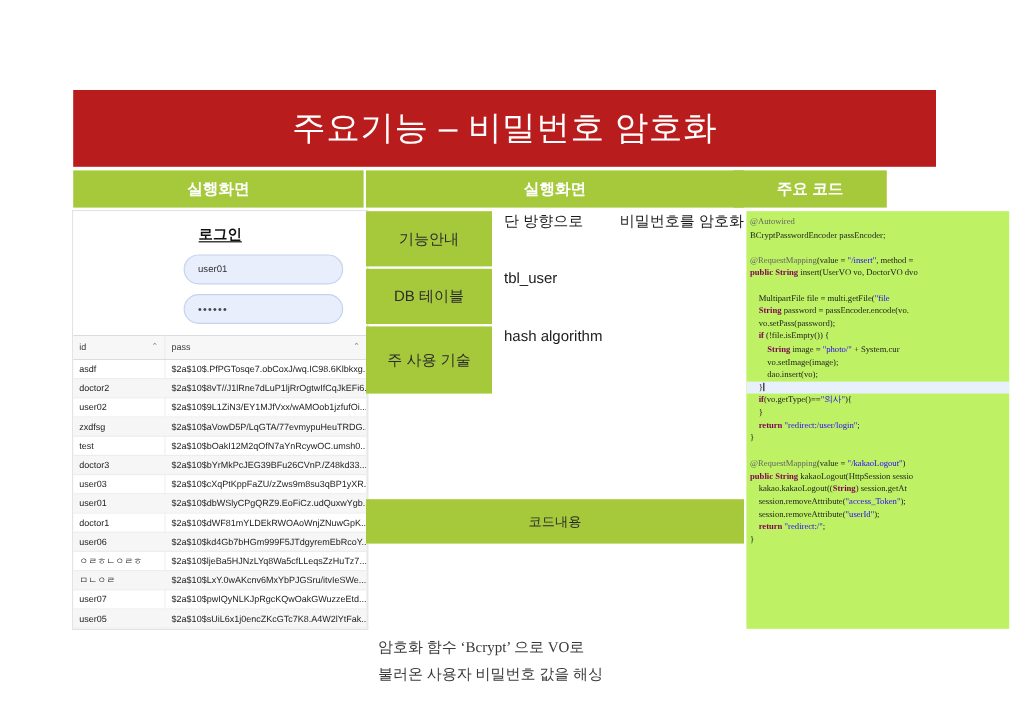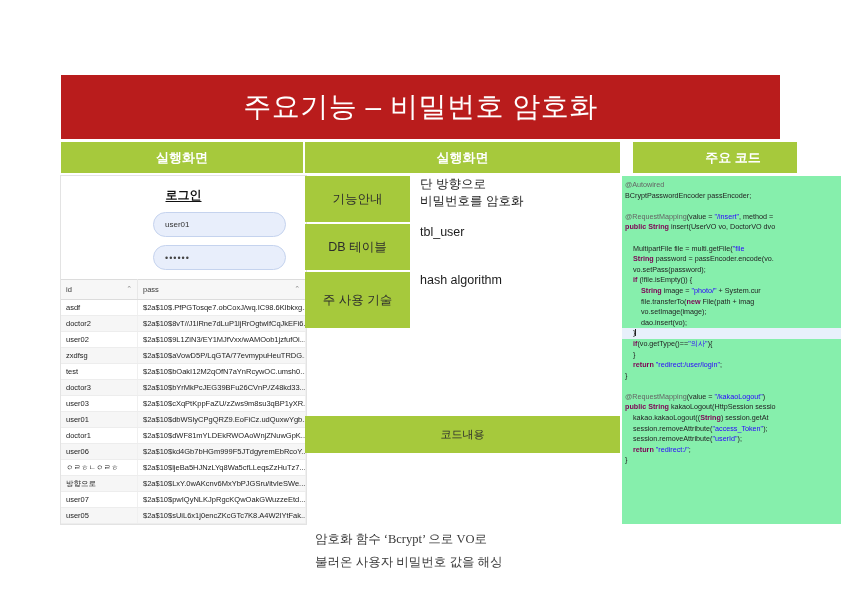--- a/index.html
+++ b/index.html
@@ -56,21 +56,21 @@
     justify-content: center;
   }
   .colhead span {
     color: #ffffff;
     font-size: 13px;
     font-weight: bold;
     white-space: nowrap;
   }
   #colhead-left   { left: 0;     width: 242px; }
   #colhead-mid    { left: 244px; width: 315px; }
-  #colhead-right  { left: 572px; width: 128px; padding-left: 36px; }
+  #colhead-right  { left: 550px; width: 128px; }
 
   
   #left-panel {
     position: absolute;
     left: 0;
     top: 101px;
     width: 245px;
     height: 348px;
     background: #ffffff;
     box-shadow: 0 0 0 1px #e3e3e3;
@@ -169,22 +169,21 @@
     align-items: center;
     justify-content: center;
     box-sizing: border-box;
     text-align: center;
     white-space: nowrap;
   }
   .feat-value {
     flex: 1;
     background: #ffffff;
     display: flex;
-    flex-direction: column;
-    justify-content: flex-start;
+    justify-content: space-between;
     padding-left: 10px;
     box-sizing: border-box;
     font-size: 12.5px;
     color: #1c1c1c;
     line-height: 1.35;
   }
   #feat-row-1 { top: 0;   height: 46px; }
   #feat-row-2 { top: 48px; height: 46px; }
   #feat-row-3 { top: 96px; height: 56px; }
 
@@ -212,23 +211,23 @@
     font-family: Liberation Serif, serif;
   }
 
   
   #code-panel {
     position: absolute;
     left: 561px;
     top: 101px;
     width: 219px;
     height: 348px;
-    background: #86efac;
+    background: #bef264;
     overflow: hidden;
-    font-family: Liberation Sans, sans-serif;
+    font-family: Liberation Serif, serif;
     font-size: 7.2px;
     line-height: 10.6px;
     padding-top: 4px;
     box-sizing: border-box;
   }
   #code-panel .ln {
     white-space: pre;
     padding-left: 3px;
     color: #222222;
   }
@@ -321,21 +320,21 @@
           </tr>
           <tr class="alt">
             <td class="col-id">user06</td>
             <td class="col-pass">$2a$10$kd4Gb7bHGm999F5JTdgyremEbRcoY...</td>
           </tr>
           <tr>
             <td class="col-id">ㅇㄹㅎㄴㅇㄹㅎ</td>
             <td class="col-pass">$2a$10$ljeBa5HJNzLYq8Wa5cfLLeqsZzHuTz7...</td>
           </tr>
           <tr class="alt">
-            <td class="col-id">방향으로</td>
+            <td class="col-id">ㅁㄴㅇㄹ</td>
             <td class="col-pass">$2a$10$LxY.0wAKcnv6MxYbPJGSru/itvIeSWe...</td>
           </tr>
           <tr>
             <td class="col-id">user07</td>
             <td class="col-pass">$2a$10$pwIQyNLKJpRgcKQwOakGWuzzeEtd...</td>
           </tr>
           <tr class="alt">
             <td class="col-id">user05</td>
             <td class="col-pass">$2a$10$sUiL6x1j0encZKcGTc7K8.A4W2lYtFak...</td>
           </tr>
@@ -386,21 +385,20 @@
       <div class="ln">BCryptPasswordEncoder passEncoder;</div>
       <div class="ln">&nbsp;</div>
       <div class="ln"><span class="an">@RequestMapping</span>(value = <span class="s">"/insert"</span>, method =</div>
       <div class="ln"><span class="k">public</span> <span class="k">String</span> insert(UserVO vo, DoctorVO dvo</div>
       <div class="ln">&nbsp;</div>
       <div class="ln">    MultipartFile file = multi.getFile(<span class="s">"file</span></div>
       <div class="ln">    <span class="k">String</span> password = passEncoder.encode(vo.</div>
       <div class="ln">    vo.setPass(password);</div>
       <div class="ln">    <span class="k">if</span> (!file.isEmpty()) {</div>
       <div class="ln">        <span class="k">String</span> image = <span class="s">"photo/"</span> + System.cur</div>
-      <div class="ln">        file.transferTo(<span class="k">new</span> File(path + imag</div>
       <div class="ln">        vo.setImage(image);</div>
       <div class="ln">        dao.insert(vo);</div>
       <div class="ln hl">    }<span class="cur"></span></div>
       <div class="ln">    <span class="k">if</span>(vo.getType()==<span class="s">"의사"</span>){</div>
       <div class="ln">    }</div>
       <div class="ln">    <span class="k">return</span> <span class="s">"redirect:/user/login"</span>;</div>
       <div class="ln">}</div>
       <div class="ln">&nbsp;</div>
       <div class="ln"><span class="an">@RequestMapping</span>(value = <span class="s">"/kakaoLogout"</span>)</div>
       <div class="ln"><span class="k">public</span> <span class="k">String</span> kakaoLogout(HttpSession sessio</div>

